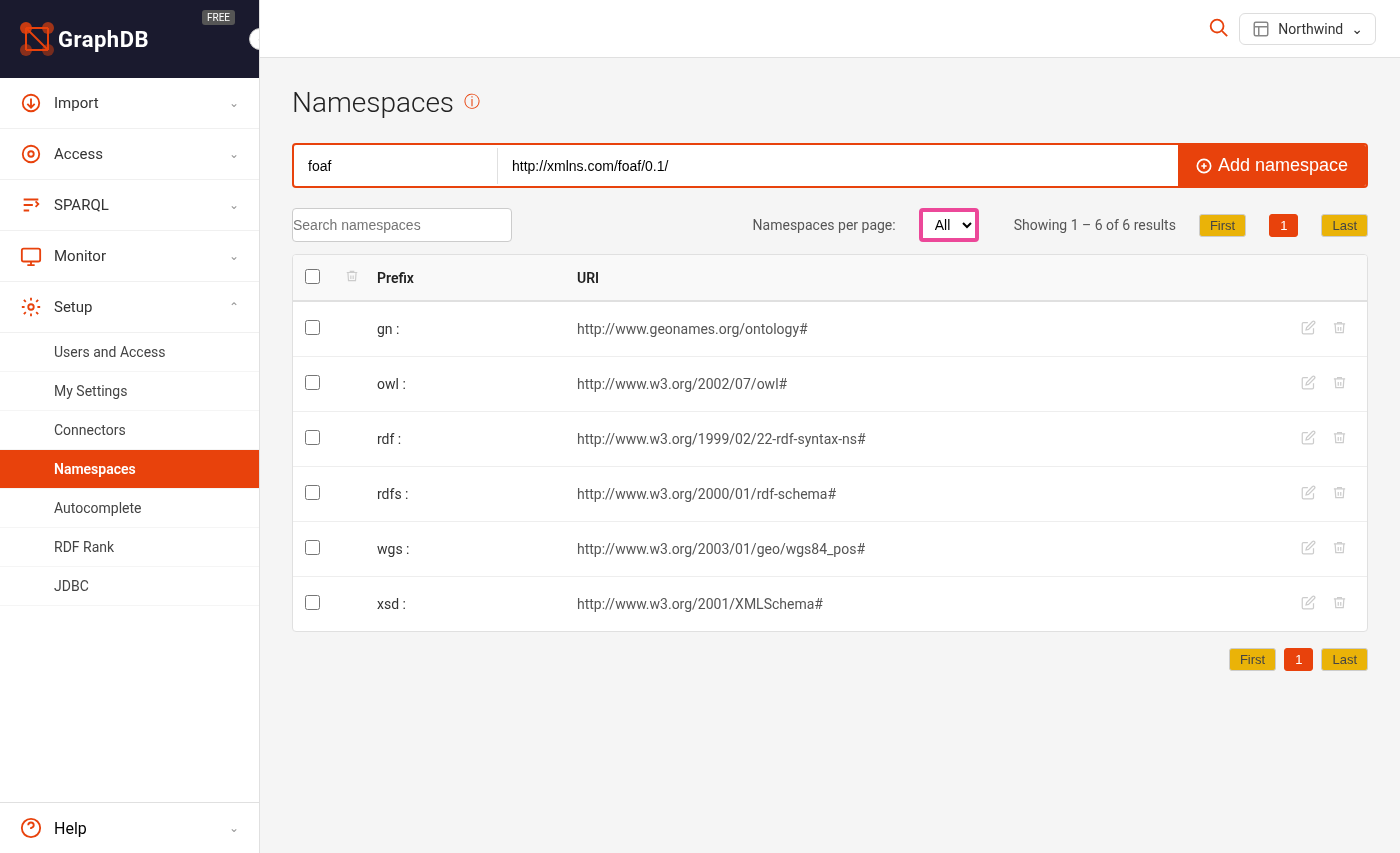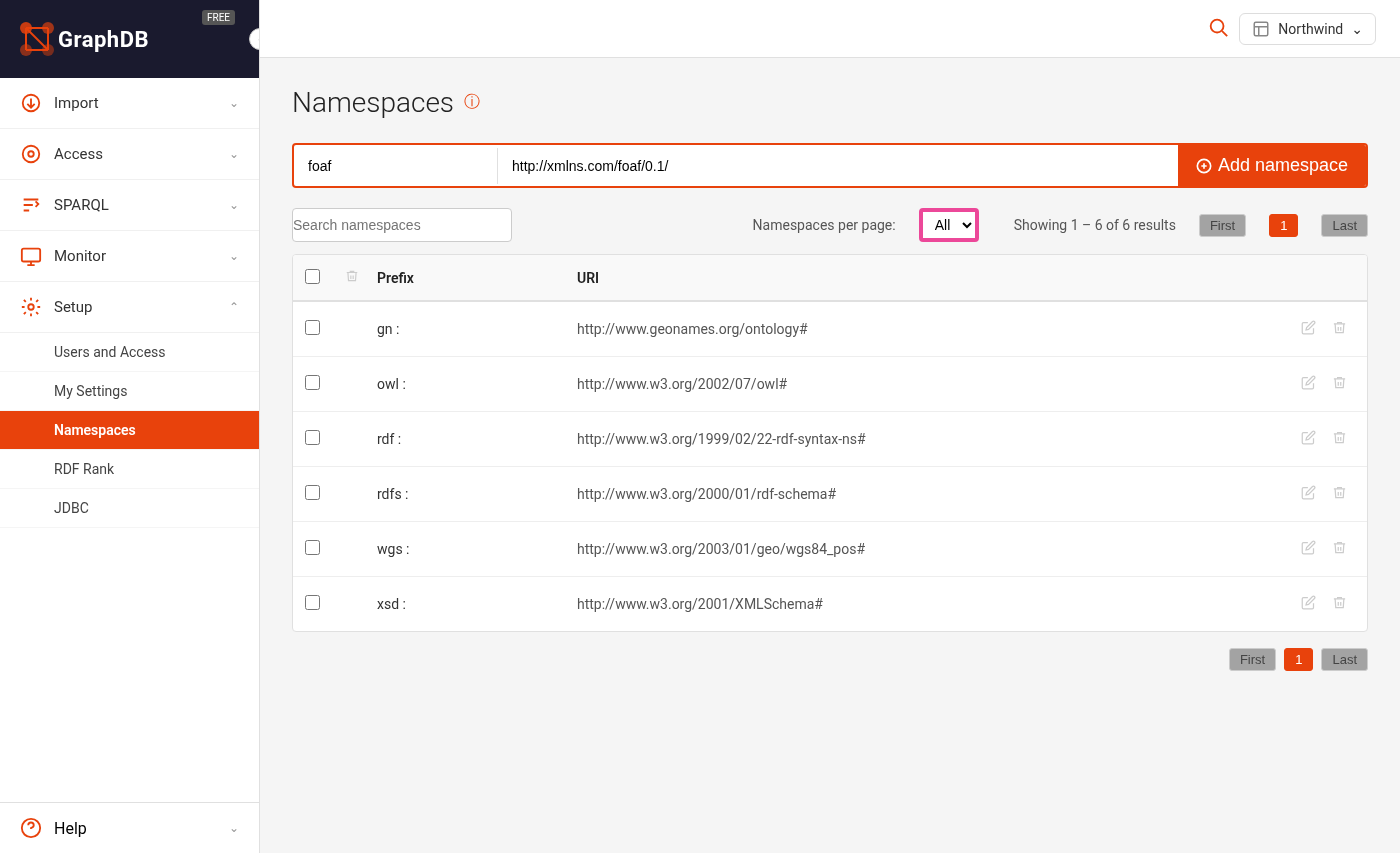--- a/index.html
+++ b/index.html
@@ -46,21 +46,21 @@
 
     
     .controls-row { display: flex; align-items: center; justify-content: space-between; margin-bottom: 12px; }
     .search-input-wrap { position: relative; }
     .search-ns-input { border: 1px solid #ccc; border-radius: 4px; padding: 8px 0; font-size: 14px; width: 220px; outline: none; }
 
     .pagination-controls { display: flex; align-items: center; gap: 23px; font-size: 14px; color: #444; }
     .per-page-label { color: #555; }
     .per-page-select { border: 4px solid #ec4899; border-radius: 4px; padding: 4px 8px; font-size: 14px; background: #fff; cursor: pointer; }
     .pagination-info { color: #555; margin-left: 12px; }
-    .pagination-btn { border: 1px solid #ccc; border-radius: 3px; padding: 3px 10px; font-size: 13px; cursor: pointer; background: #a3a3a3; color: #444; }
+    .pagination-btn { border: 1px solid #ccc; border-radius: 3px; padding: 3px 10px; font-size: 13px; cursor: pointer; background: #eab308; color: #444; }
     .pagination-btn.active { background: #e8420c; color: #fff; border-color: #e8420c; }
 
     
     .ns-table { width: 100%; background: #fff; border-radius: 4px; border: 1px solid #e0e0e0; overflow: hidden; }
     .ns-table-header { display: grid; grid-template-columns: 36px 36px 200px 1fr 80px; align-items: center; background: #f9f9f9; border-bottom: 2px solid #e0e0e0; padding: 10px 0; }
     .ns-table-header-cell { font-weight: 600; font-size: 14px; color: #222; padding: 0 12px; }
     .ns-table-row { display: grid; grid-template-columns: 36px 36px 200px 1fr 80px; align-items: center; border-bottom: 1px solid #eee; padding: 10px 0; }
     .ns-table-row:last-child { border-bottom: none; }
     .ns-table-cell { padding: 8px 12px; font-size: 14px; color: #333; }
     .ns-table-cell.prefix { font-weight: 400; }
@@ -149,21 +149,23 @@
           <circle cx="12" cy="12" r="3"></circle>
             <path d="M12 2v3M12 19v3M4.22 4.22l2.12 2.12M17.66 17.66l2.12 2.12M2 12h3M19 12h3M4.22 19.78l2.12-2.12M17.66 6.34l2.12-2.12"></path>
         </svg>
         <span>Setup</span>
       </div>
       <span class="nav-chevron">⌃</span>
     </div>
 
     <div class="sub-nav-item">Users and Access</div>
     <div class="sub-nav-item">My Settings</div>
+    <div class="sub-nav-item">Connectors</div>
     <div class="sub-nav-item active">Namespaces</div>
+    <div class="sub-nav-item">Autocomplete</div>
     <div class="sub-nav-item">RDF Rank</div>
     <div class="sub-nav-item">JDBC</div>
   </div>
 
   <div class="sidebar-footer">
     <div class="nav-item-left">
       <svg class="nav-icon" viewBox="0 0 24 24" fill="none" stroke="#e8420c" stroke-width="2">
         <circle cx="12" cy="12" r="10"></circle>
           <path d="M9 9a3 3 0 016 0c0 2-3 3-3 3v1M12 17h.01"></path>
       </svg>

